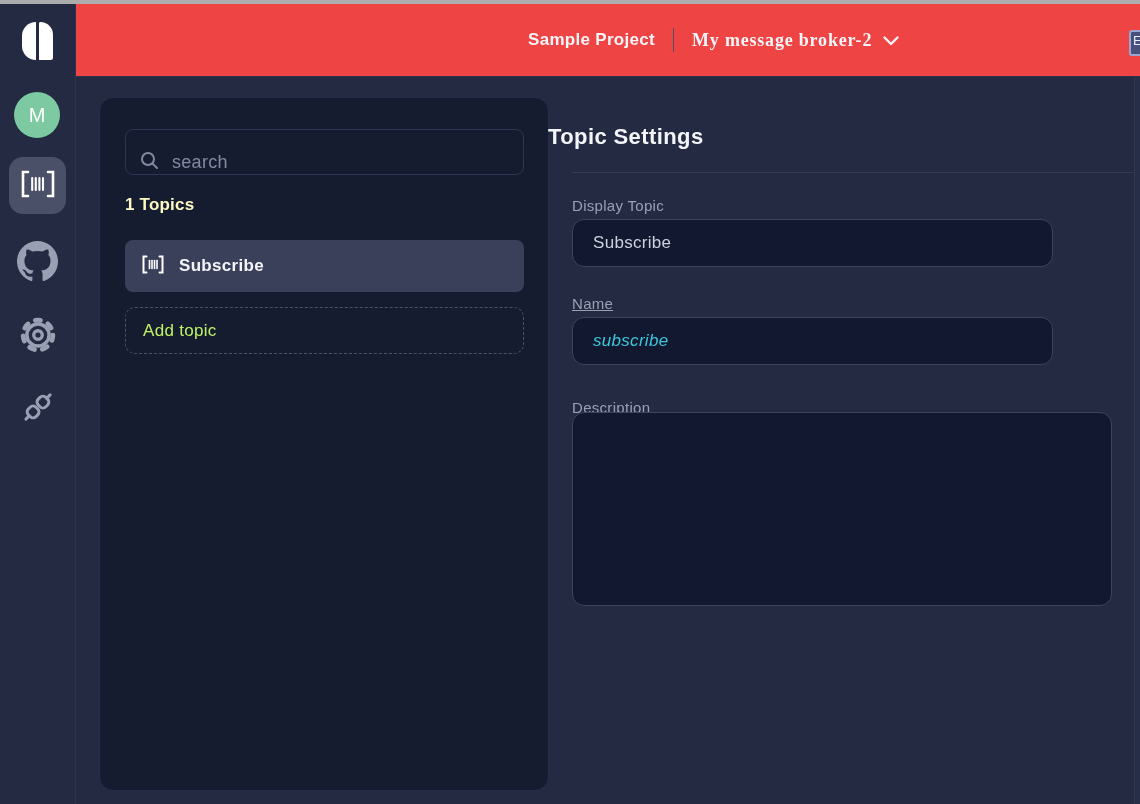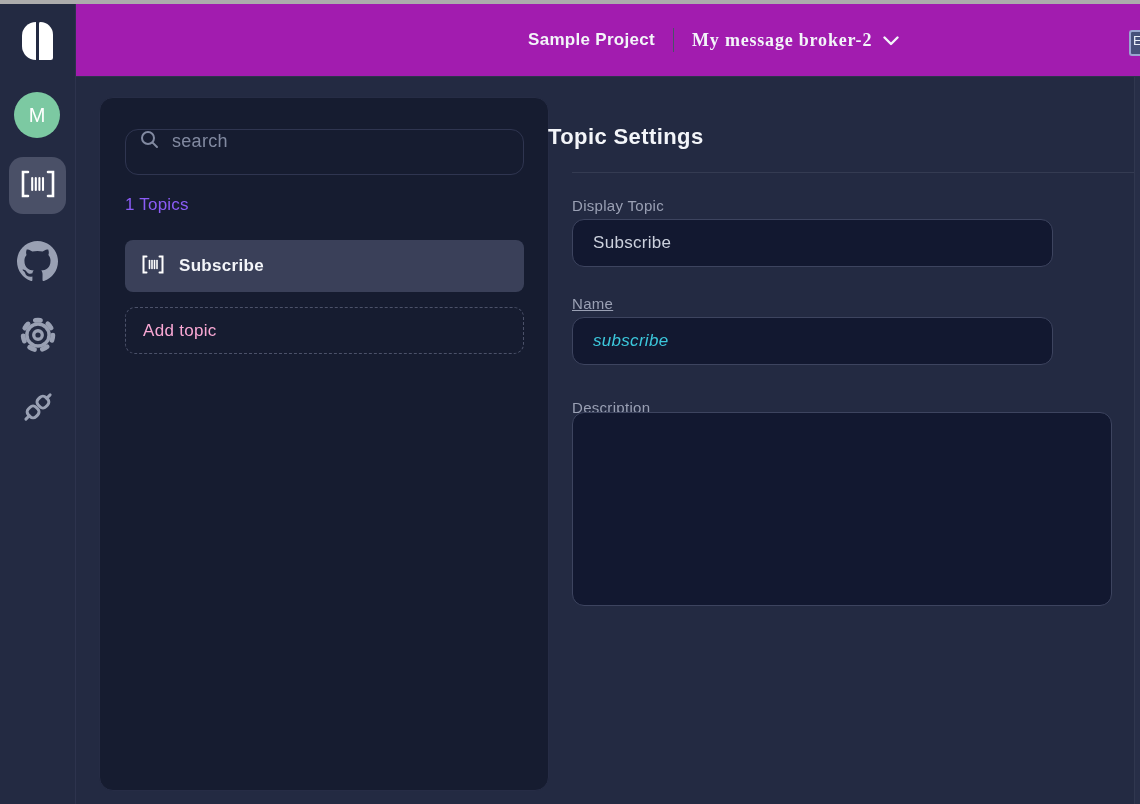--- a/index.html
+++ b/index.html
@@ -6,21 +6,21 @@
   body{
     width:1140px;height:804px;position:relative;overflow:hidden;
     background:#232a42;
     font-family:"Liberation Sans", sans-serif;
     -webkit-font-smoothing:antialiased;
   }
   
   .top-strip{position:absolute;top:0;left:0;width:1140px;height:4px;background:#acacac;z-index:60;}
 
   
-  .header{position:absolute;top:4px;left:0;width:1140px;height:72px;background:#a21caf;border-bottom:1px solid #2d334d;z-index:10;}
+  .header{position:absolute;top:4px;left:0;width:1140px;height:72px;background:#ef4444;border-bottom:1px solid #2d334d;z-index:10;}
   .header-group{position:absolute;left:528px;top:0;height:72px;display:flex;align-items:center;}
   .project-name{font-size:17px;font-weight:700;color:#f3f5f9;letter-spacing:0.3px;}
   .header-pipe{width:1px;height:24px;background:#4a5168;margin:0 18px;}
   .broker-select{display:flex;align-items:center;cursor:pointer;font-family:Liberation Serif, serif;}
   .broker-name{font-size:18px;font-weight:700;color:#f3f5f9;letter-spacing:0.8px;}
   .chevron{margin-left:11px;margin-top:2px;}
   .sliver-btn{position:absolute;top:26px;right:0;width:7px;height:22px;background:#46507a;border:2px solid #99a5d0;border-right:none;border-radius:3px 0 0 3px;overflow:hidden;color:#e9edf8;font-size:13px;line-height:18px;padding-left:2px;}
 
   
   .sidebar{position:absolute;top:4px;left:0;width:75px;height:800px;background:#232a42;border-right:1px solid #2d334d;z-index:20;}
@@ -29,27 +29,27 @@
   .logo-right{position:absolute;left:17px;top:0;width:14px;height:38px;background:#ffffff;border-radius:2px 17px 3px 0;}
   .avatar{position:absolute;top:88px;left:14px;width:46px;height:46px;border-radius:50%;background:#7cc9a2;color:#ffffff;font-size:20px;font-weight:400;display:flex;align-items:center;justify-content:center;cursor:pointer;}
   .active-tile{position:absolute;top:153px;left:9px;width:57px;height:57px;border-radius:14px;background:#4a5067;display:flex;align-items:center;justify-content:center;cursor:pointer;}
   .side-icon{position:absolute;left:0;width:75px;display:flex;justify-content:center;cursor:pointer;}
   .side-icon.github{top:237px;}
   .side-icon.gear{top:312px;}
   .side-icon.plug{top:384px;}
 
   
   .topics-panel{position:absolute;left:99px;top:97px;width:450px;height:694px;background:#161c30;border:1px solid #262c45;border-radius:14px;box-sizing:border-box;}
-  .search-box{position:absolute;left:25px;top:31px;width:399px;height:46px;border:1px solid #2f3550;border-radius:13px;box-sizing:border-box;display:flex;align-items:flex-start;padding:0 14px;gap:11px;}
+  .search-box{position:absolute;left:25px;top:31px;width:399px;height:46px;border:1px solid #2f3550;border-radius:8px;box-sizing:border-box;display:flex;align-items:flex-end;padding:0 14px;gap:11px;}
   .search-box input{flex:1;background:transparent;border:none;outline:none;color:#c9ced8;font-size:18px;font-family:"Liberation Sans",sans-serif;letter-spacing:0.3px;}
   .search-box input::placeholder{color:#828aa1;opacity:1;}
-  .topics-count{position:absolute;left:25px;top:97px;font-size:17px;font-weight:400;color:#8b5cf6;letter-spacing:0.2px;}
+  .topics-count{position:absolute;left:25px;top:97px;font-size:17px;font-weight:700;color:#fef9c3;letter-spacing:0.2px;}
   .topic-item{position:absolute;left:25px;top:142px;width:399px;height:52px;background:#3a4059;border-radius:8px;box-sizing:border-box;display:flex;align-items:center;padding-left:16px;gap:14px;cursor:pointer;}
   .topic-item-label{color:#f3f5f9;font-size:17px;font-weight:600;letter-spacing:0.3px;}
-  .add-topic{position:absolute;left:25px;top:209px;width:399px;height:47px;border:1px dashed #4b5169;border-radius:10px;box-sizing:border-box;display:flex;align-items:center;padding-left:17px;color:#f9a8d4;font-size:17px;letter-spacing:0.3px;cursor:pointer;}
+  .add-topic{position:absolute;left:25px;top:209px;width:399px;height:47px;border:1px dashed #4b5169;border-radius:10px;box-sizing:border-box;display:flex;align-items:center;padding-left:17px;color:#bef264;font-size:17px;letter-spacing:0.3px;cursor:pointer;}
 
   
   .settings-title{position:absolute;left:548px;top:124px;font-size:22px;font-weight:600;color:#f3f5f9;letter-spacing:0.4px;}
   .settings-divider{position:absolute;left:572px;top:172px;width:563px;height:1px;background:#343b52;}
   .field-label{position:absolute;left:572px;font-size:15px;color:#9aa0b4;letter-spacing:0.3px;}
   .lbl-display{top:197px;}
   .lbl-name{top:295px;text-decoration:underline;}
   .lbl-desc{top:399px;}
   .text-input{position:absolute;left:572px;width:481px;height:48px;background:#121830;border:1px solid #3d445f;border-radius:12px;box-sizing:border-box;color:#ccd1dd;font-size:17px;padding:0 20px;font-family:"Liberation Sans",sans-serif;letter-spacing:0.3px;outline:none;}
   .inp-display{top:219px;}

